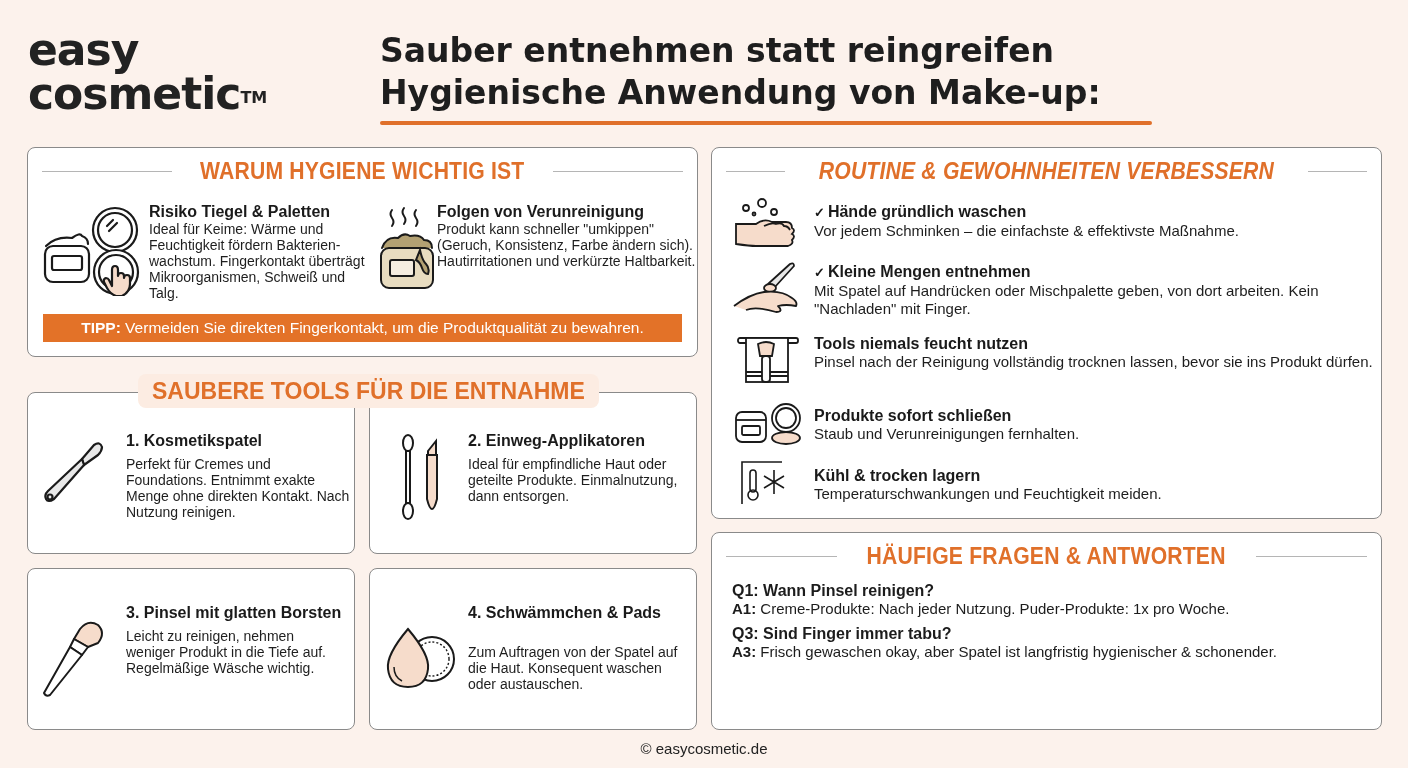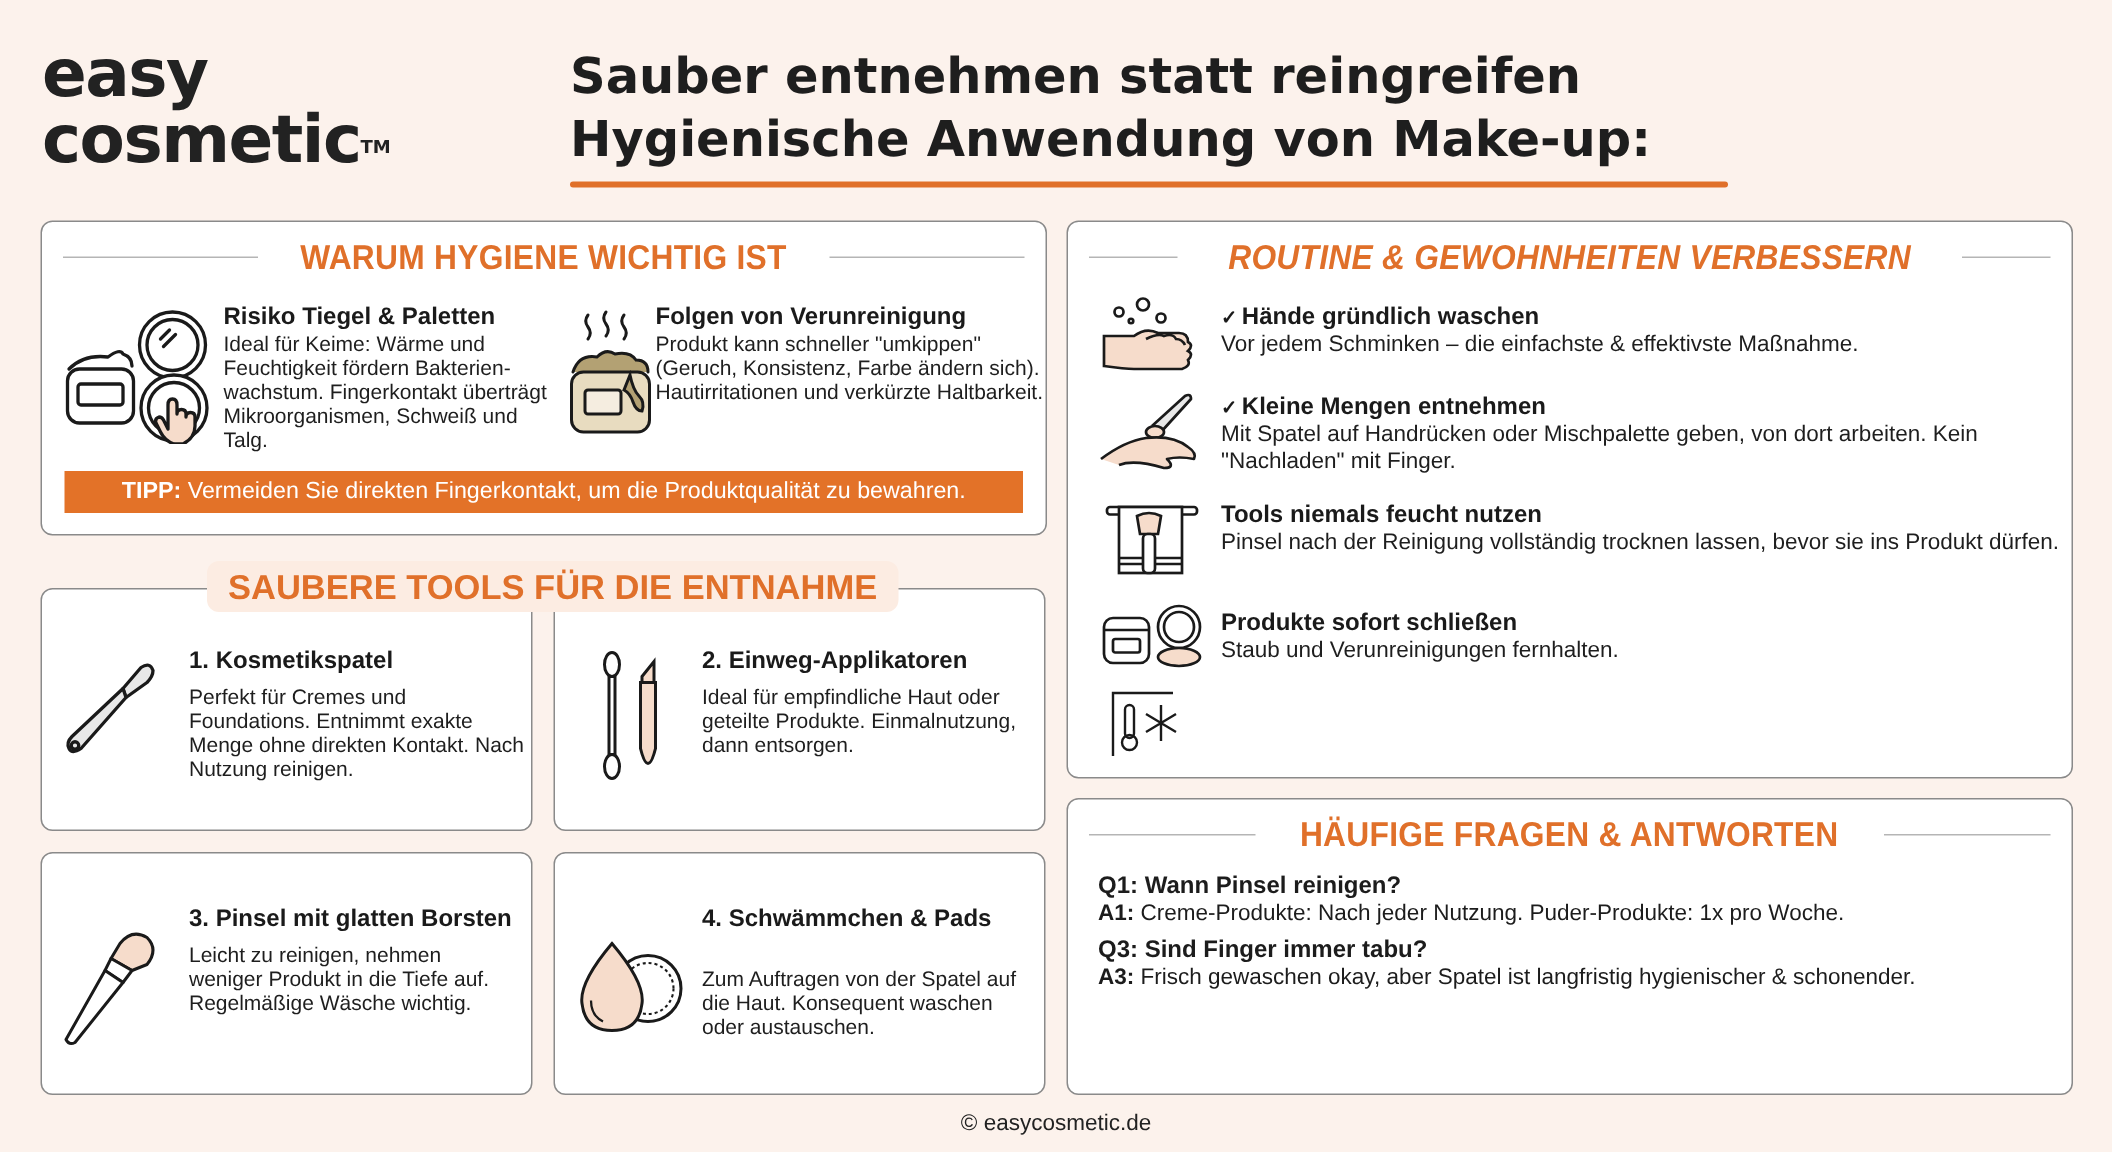--- a/index.html
+++ b/index.html
@@ -9,21 +9,21 @@
     font-family: "Liberation Sans", sans-serif;
     color: #1c1c1c;
     position: relative;
   }
   .logo {
     position: absolute; left: 28px; top: 28px;
     font-family: "DejaVu Sans", sans-serif;
     font-weight: bold; font-size: 44px; line-height: 44px;
     letter-spacing: -1px; color: #222;
   }
-  .logo .tm { font-size: 12px; vertical-align: top; position: relative; top: 4px; letter-spacing: 0; text-align: right; }
+  .logo .tm { font-size: 16px; vertical-align: top; position: relative; top: 4px; letter-spacing: 0; text-align: right; }
   .title {
     position: absolute; left: 380px; top: 30px;
     font-family: "DejaVu Sans", sans-serif;
     font-weight: bold; font-size: 33px; line-height: 42px; color: #1e1e1e;
   }
   .title-underline {
     position: absolute; left: 380px; top: 121px; width: 772px; height: 4px;
     background: #e0702a; border-radius: 2px;
   }
   .card {
@@ -247,20 +247,24 @@
   </div>
 
   <svg class="icon" style="left:28px; top:312px;" width="54" height="46" viewBox="0 0 54 46">
     <g fill="none" stroke="#1a1a1a" stroke-width="1.6">
       <path d="M2 44 v-42 h40"></path>
       <rect x="10" y="10" width="6" height="22" rx="3"></rect>
       <circle cx="13" cy="35" r="5"></circle>
       <path d="M34 10 v24 M24 16 l20 12 M24 28 l20 -12"></path>
     </g>
   </svg>
+  <div style="position:absolute; left:102px; top:318px; width:560px;">
+    <div class="block-title">Kühl &amp; trocken lagern</div>
+    <div class="block-text" style="font-size:15px; line-height:18px;">Temperaturschwankungen und Feuchtigkeit meiden.</div>
+  </div>
 </div>
 
 <div class="card" style="left:711px; top:532px; width:671px; height:198px;">
   <div class="section-head" style="top:10px;">
     <div class="rule"></div>
     <div class="htxt">HÄUFIGE FRAGEN &amp; ANTWORTEN</div>
     <div class="rule"></div>
   </div>
   <div style="position:absolute; left:20px; top:48px; width:640px;">
     <div style="margin-bottom:6px;">

